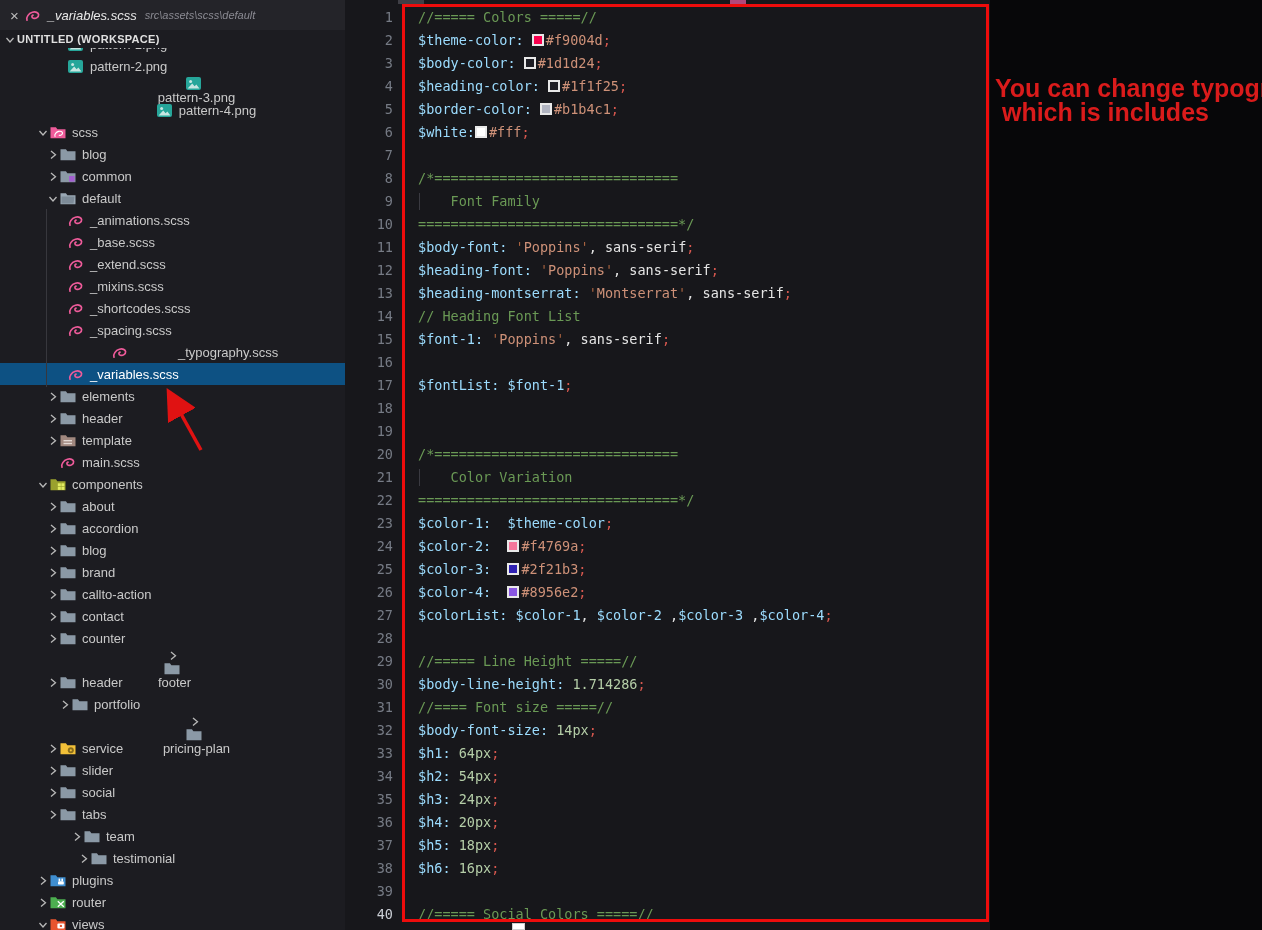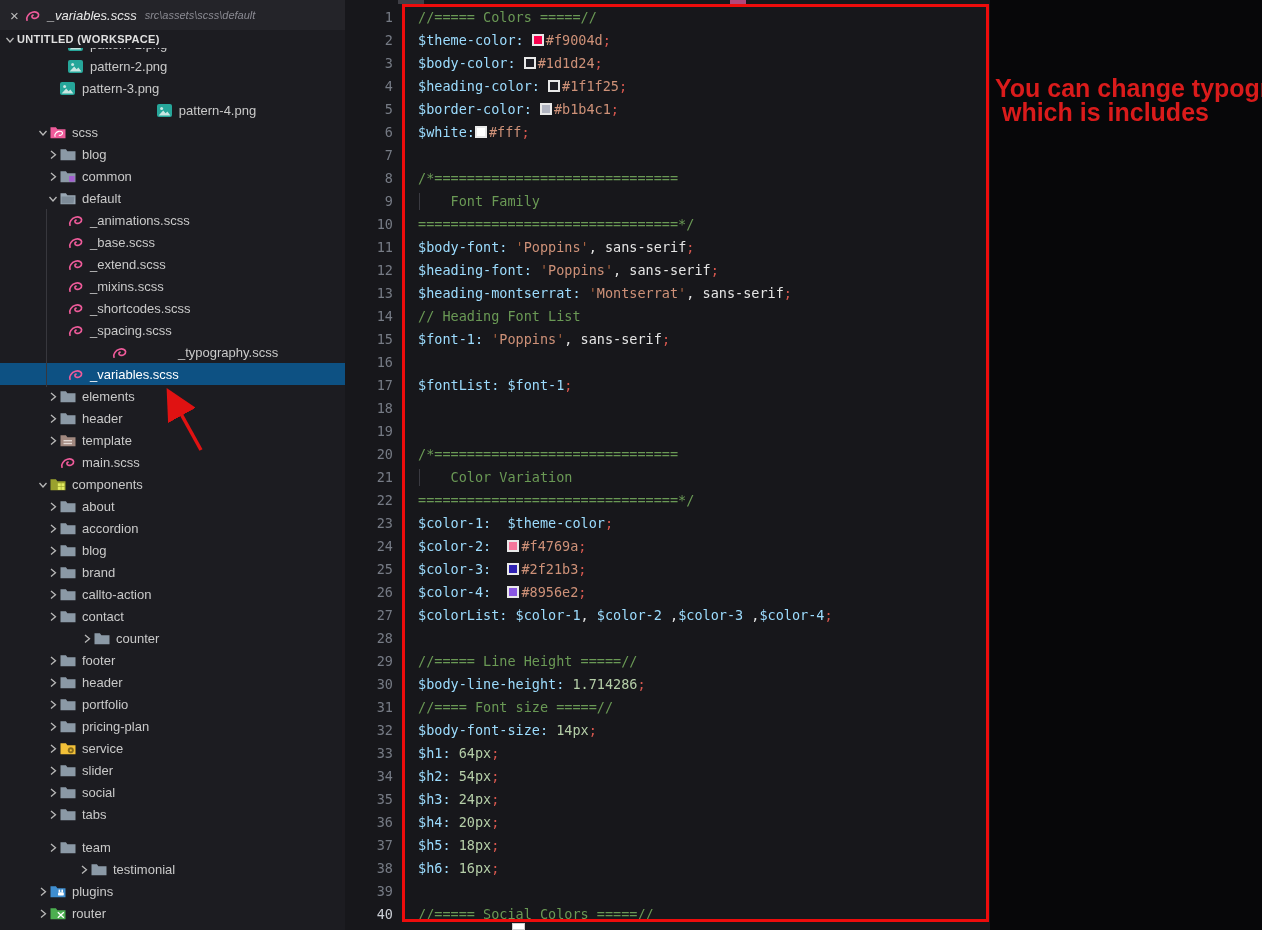--- a/index.html
+++ b/index.html
@@ -149,21 +149,21 @@
             <span class="chev"></span>
             <span class="ficon">
               <svg width="15" height="13" viewBox="0 0 15 13">
                 <rect width="15" height="13" rx="2" fill="#26a69a"></rect>
                 <circle cx="4.6" cy="4.4" r="1.5" fill="#c8e6e2"></circle>
                 <path d="M1.6 11.4 L6.2 6.6 L8.6 9.2 L10.4 7.4 L13.4 11.4 z" fill="#c8e6e2"></path>
               </svg>
             </span>
             <span class="lbl">pattern-2.png</span>
           </div>
-          <div class="row" style="padding-left: 44px;">
+          <div class="row" style="padding-left: 44px; flex-direction: column;">
             <span class="chev"></span>
             <span class="ficon">
               <svg width="15" height="13" viewBox="0 0 15 13">
                 <rect width="15" height="13" rx="2" fill="#26a69a"></rect>
                 <circle cx="4.6" cy="4.4" r="1.5" fill="#c8e6e2"></circle>
                 <path d="M1.6 11.4 L6.2 6.6 L8.6 9.2 L10.4 7.4 L13.4 11.4 z" fill="#c8e6e2"></path>
               </svg>
             </span>
             <span class="lbl">pattern-3.png</span>
           </div>
@@ -443,34 +443,34 @@
                 <path d="M5 3 L9.5 6.8 L5 10.6" fill="none" stroke="#b8b8b8" stroke-width="1.3"></path>
               </svg>
             </span>
             <span class="ficon">
               <svg width="16" height="13" viewBox="0 0 16 13">
                 <path d="M0.5 1.3 h5.4 l1.5 2 h8.1 v9 h-15 z" fill="#8b99a6"></path>
               </svg>
             </span>
             <span class="lbl">contact</span>
           </div>
-          <div class="row" style="padding-left: 44px; margin-left: 34px;">
+          <div class="row" style="padding-left: 44px;">
             <span class="chev">
               <svg width="13" height="13" viewBox="0 0 13 13">
                 <path d="M5 3 L9.5 6.8 L5 10.6" fill="none" stroke="#b8b8b8" stroke-width="1.3"></path>
               </svg>
             </span>
             <span class="ficon">
               <svg width="16" height="13" viewBox="0 0 16 13">
                 <path d="M0.5 1.3 h5.4 l1.5 2 h8.1 v9 h-15 z" fill="#8b99a6"></path>
               </svg>
             </span>
             <span class="lbl">counter</span>
           </div>
-          <div class="row" style="padding-left: 44px;">
+          <div class="row" style=" flex-direction: column;">
             <span class="chev">
               <svg width="13" height="13" viewBox="0 0 13 13">
                 <path d="M5 3 L9.5 6.8 L5 10.6" fill="none" stroke="#b8b8b8" stroke-width="1.3"></path>
               </svg>
             </span>
             <span class="ficon">
               <svg width="16" height="13" viewBox="0 0 16 13">
                 <path d="M0.5 1.3 h5.4 l1.5 2 h8.1 v9 h-15 z" fill="#8b99a6"></path>
               </svg>
             </span>
@@ -482,34 +482,34 @@
                 <path d="M5 3 L9.5 6.8 L5 10.6" fill="none" stroke="#b8b8b8" stroke-width="1.3"></path>
               </svg>
             </span>
             <span class="ficon">
               <svg width="16" height="13" viewBox="0 0 16 13">
                 <path d="M0.5 1.3 h5.4 l1.5 2 h8.1 v9 h-15 z" fill="#8b99a6"></path>
               </svg>
             </span>
             <span class="lbl">header</span>
           </div>
-          <div class="row" style="padding-left: 44px;">
+          <div class="row" style="padding-left: 56px;">
             <span class="chev">
               <svg width="13" height="13" viewBox="0 0 13 13">
                 <path d="M5 3 L9.5 6.8 L5 10.6" fill="none" stroke="#b8b8b8" stroke-width="1.3"></path>
               </svg>
             </span>
             <span class="ficon">
               <svg width="16" height="13" viewBox="0 0 16 13">
                 <path d="M0.5 1.3 h5.4 l1.5 2 h8.1 v9 h-15 z" fill="#8b99a6"></path>
               </svg>
             </span>
             <span class="lbl">portfolio</span>
           </div>
-          <div class="row" style="padding-left: 44px;">
+          <div class="row" style="padding-left: 44px; flex-direction: column;">
             <span class="chev">
               <svg width="13" height="13" viewBox="0 0 13 13">
                 <path d="M5 3 L9.5 6.8 L5 10.6" fill="none" stroke="#b8b8b8" stroke-width="1.3"></path>
               </svg>
             </span>
             <span class="ficon">
               <svg width="16" height="13" viewBox="0 0 16 13">
                 <path d="M0.5 1.3 h5.4 l1.5 2 h8.1 v9 h-15 z" fill="#8b99a6"></path>
               </svg>
             </span>
@@ -562,21 +562,21 @@
                 <path d="M5 3 L9.5 6.8 L5 10.6" fill="none" stroke="#b8b8b8" stroke-width="1.3"></path>
               </svg>
             </span>
             <span class="ficon">
               <svg width="16" height="13" viewBox="0 0 16 13">
                 <path d="M0.5 1.3 h5.4 l1.5 2 h8.1 v9 h-15 z" fill="#8b99a6"></path>
               </svg>
             </span>
             <span class="lbl">tabs</span>
           </div>
-          <div class="row" style="padding-left: 44px; margin-top: 11px;">
+          <div class="row" style="padding-left: 68px;">
             <span class="chev">
               <svg width="13" height="13" viewBox="0 0 13 13">
                 <path d="M5 3 L9.5 6.8 L5 10.6" fill="none" stroke="#b8b8b8" stroke-width="1.3"></path>
               </svg>
             </span>
             <span class="ficon">
               <svg width="16" height="13" viewBox="0 0 16 13">
                 <path d="M0.5 1.3 h5.4 l1.5 2 h8.1 v9 h-15 z" fill="#8b99a6"></path>
               </svg>
             </span>

